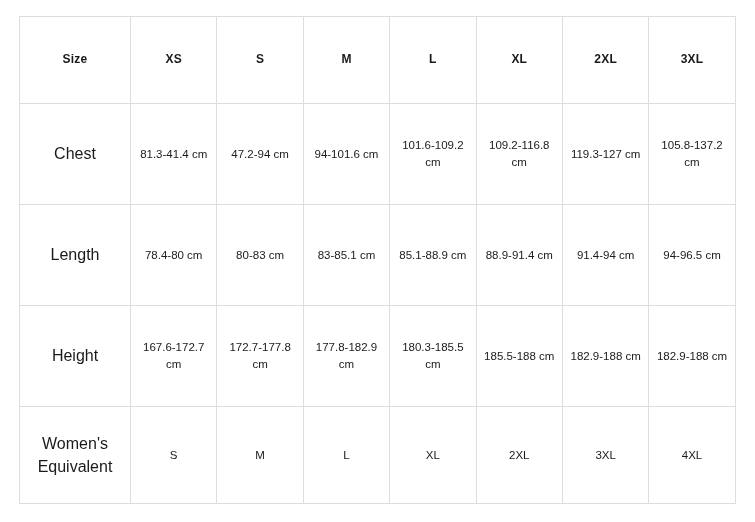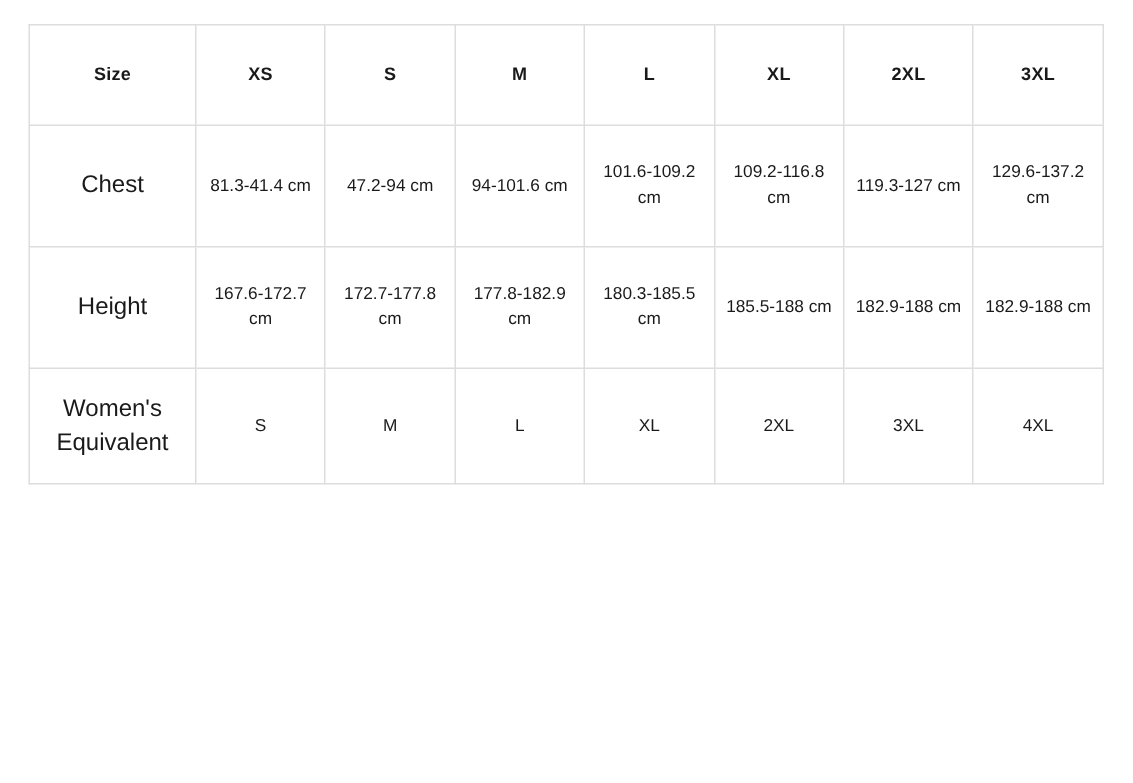--- a/index.html
+++ b/index.html
@@ -30,21 +30,21 @@
   table.size-chart col.label-col { width: 111px; }
   table.size-chart col.size-col { width: 86.4px; }
 
   table.size-chart th,
   table.size-chart td {
     border: 1px solid #dddddd;
     text-align: center;
     vertical-align: middle;
     font-size: 11.5px;
     line-height: 1.45;
-    padding: 6px 4px;
+    padding: 16px 4px;
     color: #1a1a1a;
     font-weight: normal;
     word-wrap: break-word;
   }
   table.size-chart thead th {
     height: 54px;
     font-weight: bold;
     font-size: 12px;
     letter-spacing: 0.2px;
   }
@@ -88,21 +88,31 @@
     </thead>
     <tbody>
       <tr>
         <td class="row-label">Chest</td>
         <td>81.3-41.4 cm</td>
         <td>47.2-94 cm</td>
         <td>94-101.6 cm</td>
         <td>101.6-109.2 cm</td>
         <td>109.2-116.8 cm</td>
         <td>119.3-127 cm</td>
-        <td>129.6-137.2 cm</td>
+        <td>105.8-137.2 cm</td>
+      </tr>
+      <tr>
+        <td class="row-label">Length</td>
+        <td>78.4-80 cm</td>
+        <td>80-83 cm</td>
+        <td>83-85.1 cm</td>
+        <td>85.1-88.9 cm</td>
+        <td>88.9-91.4 cm</td>
+        <td>91.4-94 cm</td>
+        <td>94-96.5 cm</td>
       </tr>
       <tr>
         <td class="row-label">Height</td>
         <td>167.6-172.7 cm</td>
         <td>172.7-177.8 cm</td>
         <td>177.8-182.9 cm</td>
         <td>180.3-185.5 cm</td>
         <td>185.5-188 cm</td>
         <td>182.9-188 cm</td>
         <td>182.9-188 cm</td>

